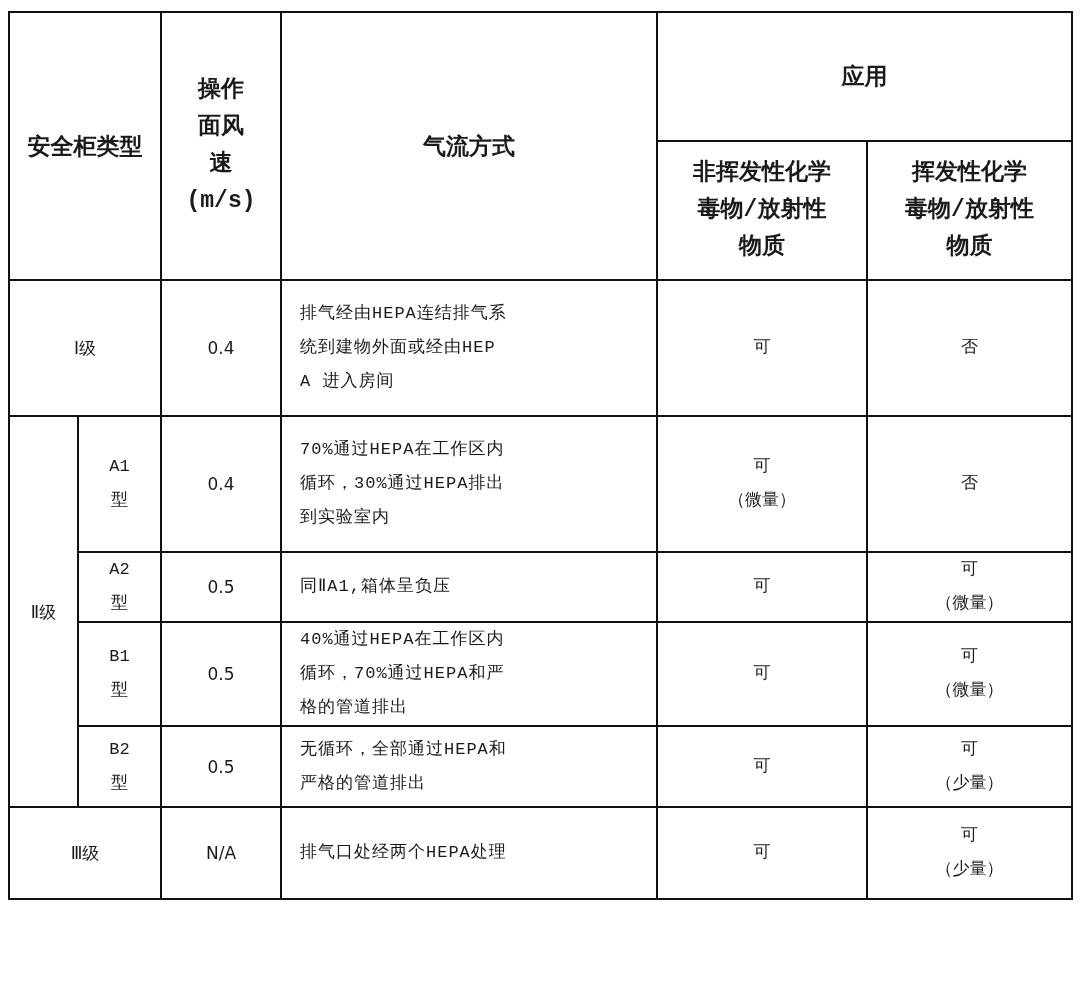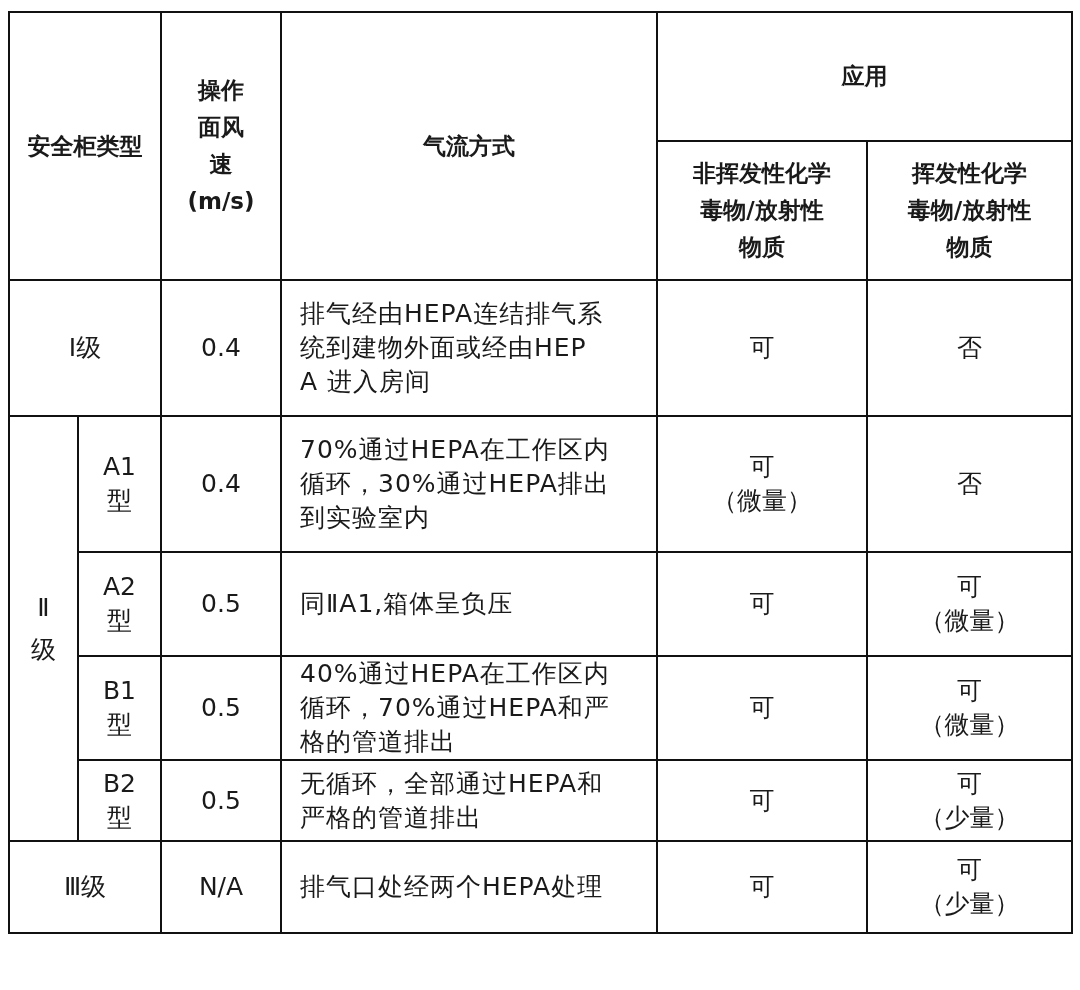--- a/index.html
+++ b/index.html
@@ -1,24 +1,24 @@
 <!DOCTYPE html>
 <html><head>
 <meta charset="utf-8">
 <style>
   html, body { margin: 0; padding: 0; background: #ffffff; }
   body { width: 1080px; height: 990px; position: relative; overflow: hidden;
          font-family: "DejaVu Sans", "Liberation Sans", sans-serif; color: #1a1a1a; }
   table { position: absolute; left: 8px; top: 11px; border-collapse: collapse;
           table-layout: fixed; width: 1063px; }
   td, th { border: 2px solid #111; text-align: center; vertical-align: middle;
-           font-size: 25px; line-height: 34px; padding: 0; }
+           font-size: 17px; line-height: 34px; padding: 0; }
   th { font-weight: bold; font-size: 23px; line-height: 37px; }
   td.flow { text-align: left; padding: 0 16px 0 18px; letter-spacing: 1px; }
-  .sub { display: block; }
+  .sub { display: block; font-family: Liberation Mono, monospace; }
 </style>
 </head>
 <body>
 
 <table>
   <colgroup>
     <col style="width:69px">
       <col style="width:83px">
       <col style="width:120px">
     <col style="width:376px">
@@ -88,21 +88,21 @@
     </td>
     <td>
       <span class="sub">可</span>
       <span class="sub">（微量）</span>
     </td>
     <td>
           <span class="sub">否</span>
         </td>
   </tr>
 
-  <tr style="height:104px">
+  <tr style="height:70px">
     <td>
       <span class="sub">A2</span>
       <span class="sub">型</span>
     </td>
     <td><span>0.5</span></td>
     <td class="flow">
       <span class="sub">同ⅡA1,箱体呈负压</span>
     </td>
     <td>
           <span class="sub">可</span>

